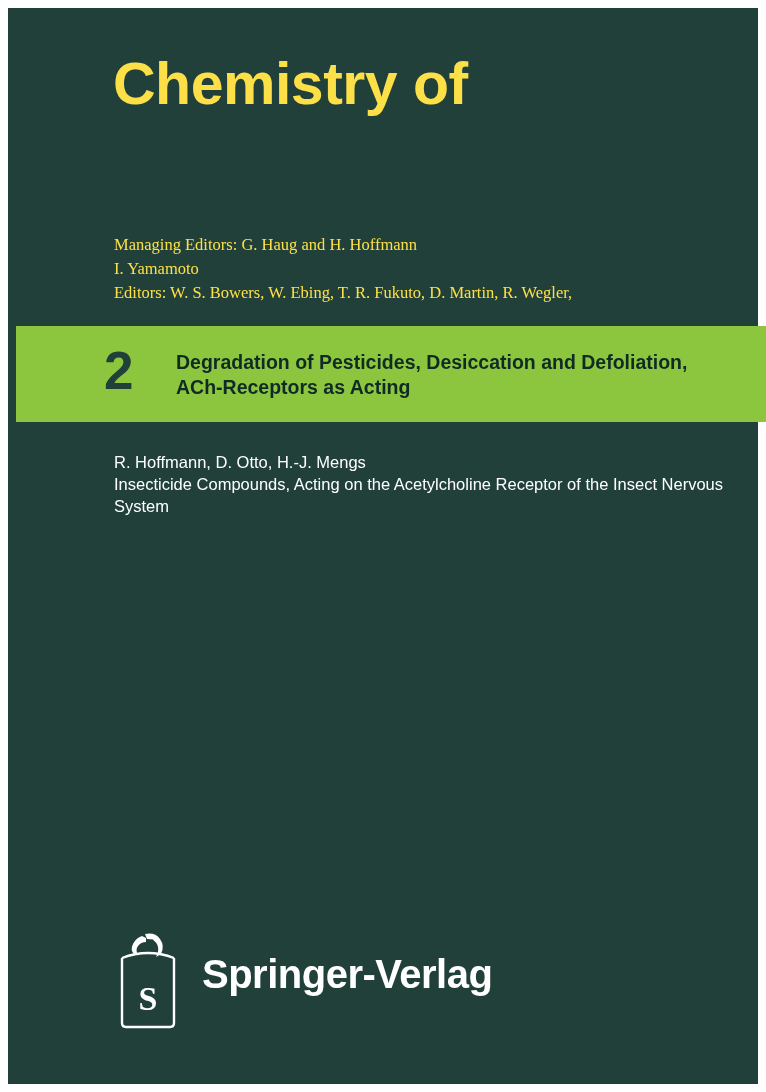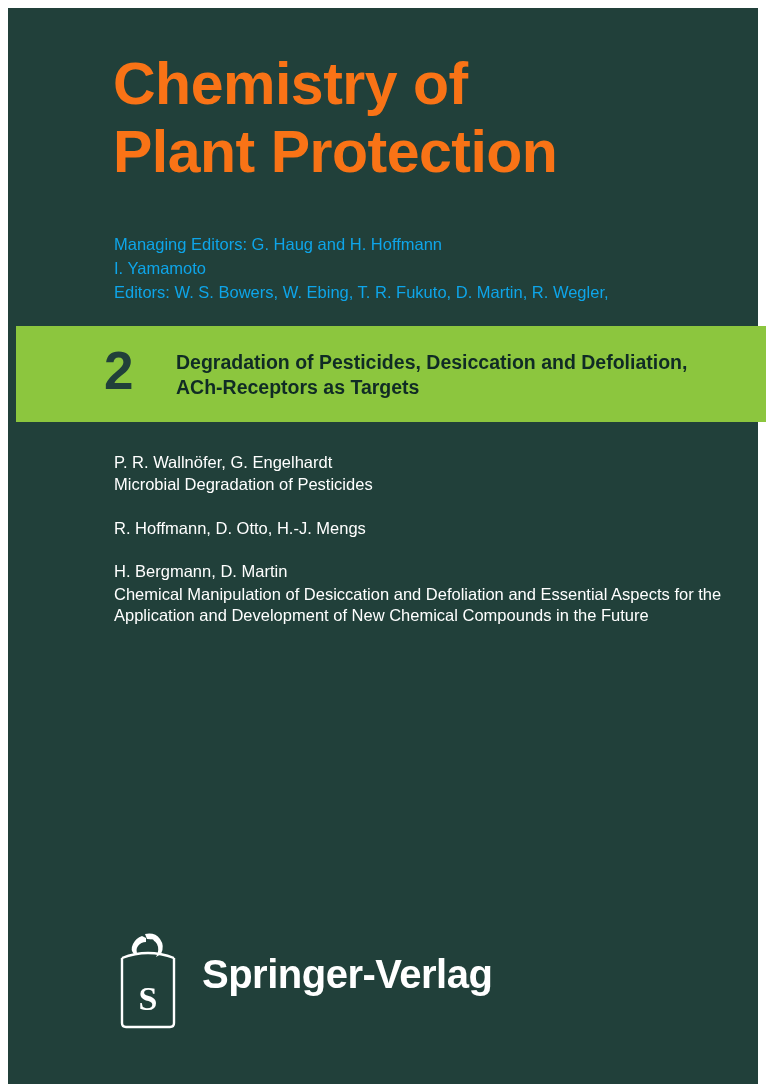--- a/index.html
+++ b/index.html
@@ -32,40 +32,41 @@
     height: 1076px;
     background: #21403a;
   }
   .title-block {
     position: absolute;
     left: 105px;
     top: 48px;
     width: 610px;
   }
   .main-title {
-    color: #f97316;
+    color: #fde047;
     font-size: 59px;
     line-height: 0.98;
     font-weight: bold;
     letter-spacing: -0.5px;
     margin: 0;
     font-family: "Liberation Sans", sans-serif;
   }
   .main-title .line2 {
     display: block;
     margin-top: 10px;
   }
   .editors {
     position: absolute;
     left: 106px;
     top: 225px;
     width: 620px;
-    color: #0ea5e9;
+    color: #fde047;
     font-size: 16.5px;
     line-height: 1.45;
+    font-family: Liberation Serif, serif;
   }
   .editors .row {
     white-space: nowrap;
   }
   .editors .indent {
     padding-left: 0px;
   }
   .band {
     position: absolute;
     left: 8px;
@@ -137,45 +138,37 @@
 </head>
 <body>
 
 <div class="cover">
   <div class="page-frame"></div>
   <div class="board">
 
     <div class="title-block">
       <h1 class="main-title">
         <span class="line1">Chemistry of</span>
-        <span class="line2">Plant Protection</span>
       </h1>
     </div>
 
     <div class="editors">
       <div class="row">Managing Editors: G. Haug and H. Hoffmann</div>
       <div class="row indent">I. Yamamoto</div>
       <div class="row indent">Editors: W. S. Bowers, W. Ebing, T. R. Fukuto, D. Martin, R. Wegler,</div>
     </div>
 
     <div class="band"></div>
     <div class="band-number">2</div>
-    <div class="band-subtitle">Degradation of Pesticides, Desiccation and Defoliation, ACh-Receptors as Targets</div>
+    <div class="band-subtitle">Degradation of Pesticides, Desiccation and Defoliation, ACh-Receptors as Acting</div>
 
     <div class="contents">
       <div class="entry">
-        <div class="authors">P. R. Wallnöfer, G. Engelhardt</div>
-        <div class="chapter-title">Microbial Degradation of Pesticides</div>
-      </div>
-      <div class="entry">
         <div class="authors">R. Hoffmann, D. Otto, H.-J. Mengs</div>
-      </div>
-      <div class="entry">
-        <div class="authors">H. Bergmann, D. Martin</div>
-        <div class="chapter-title">Chemical Manipulation of Desiccation and Defoliation and Essential Aspects for the Application and Development of New Chemical Compounds in the Future</div>
+        <div class="chapter-title">Insecticide Compounds, Acting on the Acetylcholine Receptor of the Insect Nervous System</div>
       </div>
     </div>
 
     <div class="publisher">
       <div class="logo">
         <svg viewBox="0 0 72 105" width="72" height="105" aria-hidden="true">
           <g fill="none" stroke="#ffffff" stroke-width="2.4">
             <path d="M10 34 L10 99 Q10 103 14 103 L58 103 Q62 103 62 99 L62 34"></path>
             <path d="M10 34 Q36 24 62 34"></path>
           </g>

